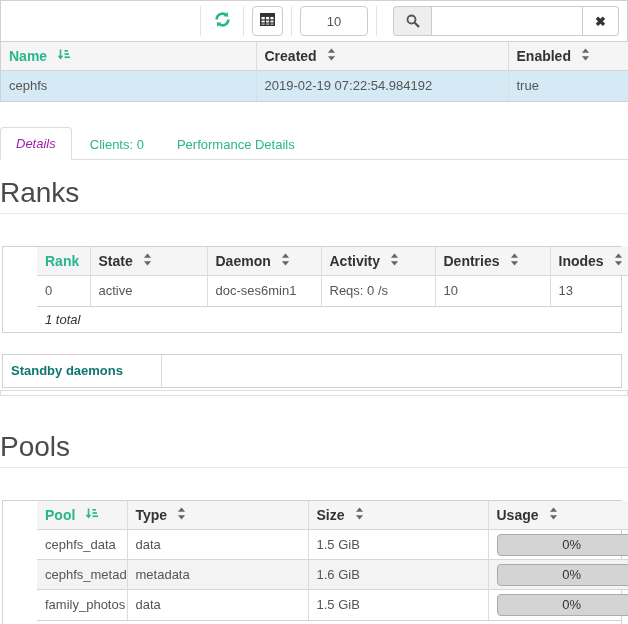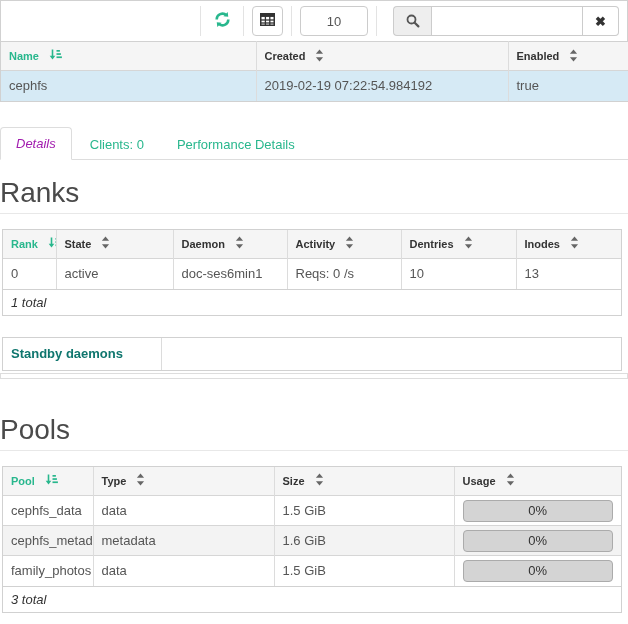--- a/index.html
+++ b/index.html
@@ -39,21 +39,21 @@
     font-family:"Liberation Sans",sans-serif; font-size:13px; color:#555;
   }
   .search .clear {
     width:36px; border:1px solid #ccc; border-left:0; background:#fff;
     border-radius:0 4px 4px 0; color:#333; font-weight:bold; font-size:13px; cursor:pointer;
   }
   
   table { border-collapse:collapse; table-layout:fixed; width:100%; }
   th {
     background:#f5f5f5; font-weight:bold; color:#333; text-align:center;
-    padding:0 8px; height:29px; font-size:11px; border-left:1px solid #dcdcdc;
+    padding:0 8px; height:29px; font-size:14px; border-left:1px solid #dcdcdc;
     cursor:pointer; white-space:nowrap; overflow:hidden;
   }
   th:first-child { border-left:none; }
   td {
     padding:0 8px; height:30px; color:#555; border-left:1px solid #dcdcdc;
     white-space:nowrap; overflow:hidden;
   }
   td:first-child { border-left:none; }
   tbody tr { border-top:1px solid #d6d6d6; }
   .hcell { display:flex; align-items:center; gap:10px; }
@@ -73,21 +73,21 @@
     border:1px solid #ddd; border-bottom:1px solid #fff; border-radius:4px 4px 0 0;
     background:#fff; color:#a21caf; cursor:default;font-style:italic;
   }
   .tab.link { color:#28b78d; margin-left:3px; }
   
   h2 {
     font-size:28px; line-height:26px; font-weight:400; color:#4a4a4a;
     margin-top:20px; padding-bottom:7px; border-bottom:1px solid #e8e8e8;
   }
   h2.pools-h { margin-top:38px; }
-  .ranks-table, .pools-table { margin-top:15px; }
+  .ranks-table, .pools-table { margin-top:32px;padding-left:34px; }
   .standby { margin-top:21px; }
   .standby td.lbl { font-weight:bold; color:#0f766e; width:158px; }
   .standby td { height:32px; }
   .empty-strip { height:6px; border:1px solid #ddd; margin-top:2px; }
   
   .usage {
     height:22px; border:1px solid #ababab; border-radius:4px; background:#d4d4d4;
     display:flex; align-items:center; justify-content:center; color:#333; font-size:13px;
   }
   .pools-table td:first-child { padding-right:0; }

